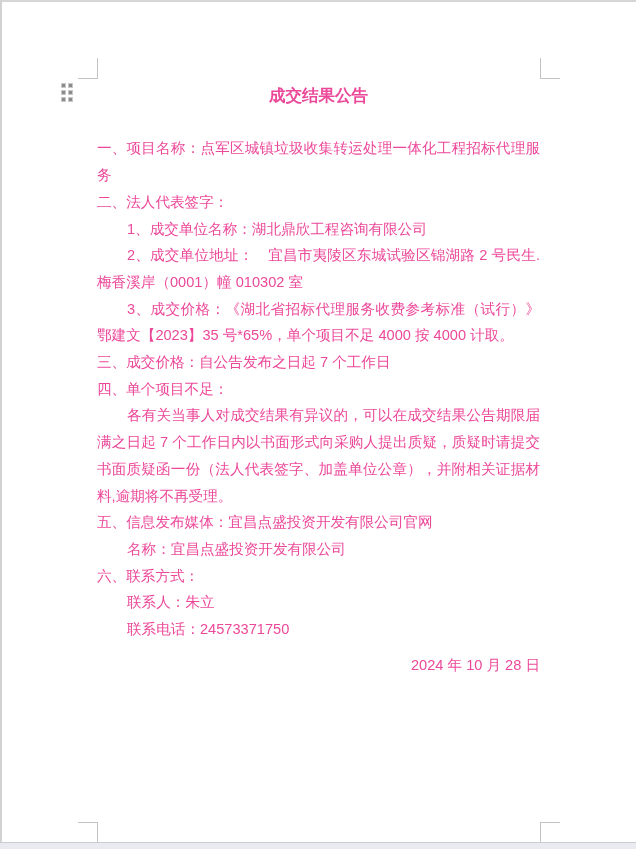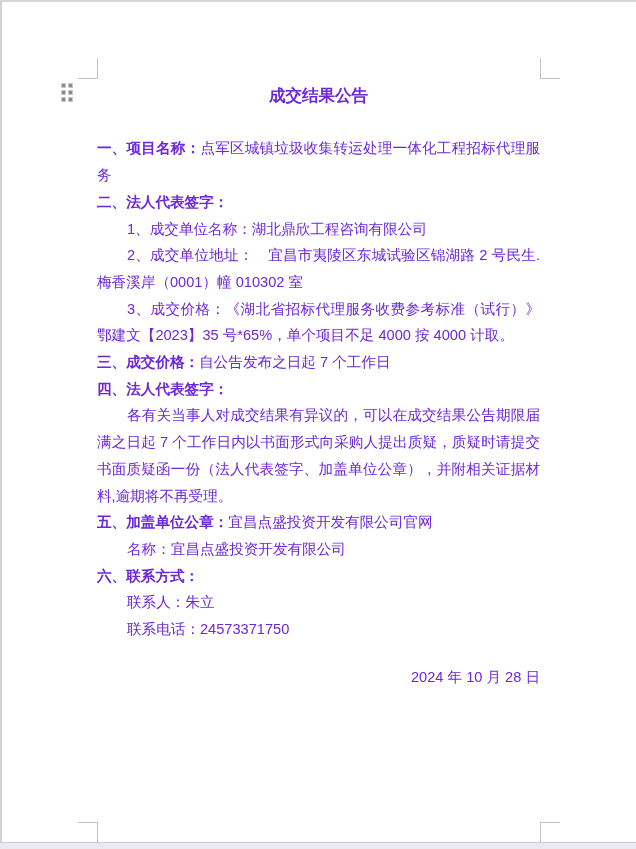--- a/index.html
+++ b/index.html
@@ -35,31 +35,31 @@
     column-gap:4px; row-gap:4px;
     cursor:move;
   }
   .drag-handle i {
     display:block; width:3px; height:3px;
     background:#8a8a8a; outline:1px solid #c9c9c9;
   }
   
   .content {
     position:absolute; left:95px; top:80px; width:443px;
-    color:#6d28d9; font-size:14.6px; line-height:26.7px;
+    color:#ec4899; font-size:14.6px; line-height:26.7px;
     text-align:justify;
   }
   .title {
     font-size:16.5px; font-weight:bold; text-align:center;
     margin:0 0 26.7px 0; line-height:26.7px;
   }
   .para { margin:0; }
-  .para .b { font-weight:bold; }
+  .para .b { font-weight:normal; }
   .para.indent { text-indent:30px; }
-  .para.date { text-align:right; text-align-last:right; margin-top:21px; }
+  .para.date { text-align:right; text-align-last:right; margin-top:9px; }
   
   .bottom-strip {
     position:absolute; left:-2px; bottom:0; width:636px; height:6px;
     background:#e9ebf1; border-top:1px solid #c9ccd3;
   }
 </style>
 </head>
 <body>
 
 <div class="page">
@@ -86,25 +86,25 @@
     <p class="para"><span class="b">二、法人代表签字：</span><span></span></p>
 
     <p class="para indent"><span>1、成交单位名称：湖北鼎欣工程咨询有限公司</span></p>
 
     <p class="para indent"><span>2、成交单位地址：　宜昌市夷陵区东城试验区锦湖路 2 号民生.梅香溪岸（0001）幢 010302 室</span></p>
 
     <p class="para indent"><span>3、成交价格：《湖北省招标代理服务收费参考标准（试行）》鄂建文【2023】35 号*65%，单个项目不足 4000 按 4000 计取。</span></p>
 
     <p class="para"><span class="b">三、成交价格：</span><span>自公告发布之日起 7 个工作日</span></p>
 
-    <p class="para"><span class="b">四、法人代表签字：</span><span></span></p>
+    <p class="para"><span class="b">四、单个项目不足：</span><span></span></p>
 
     <p class="para indent"><span>各有关当事人对成交结果有异议的，可以在成交结果公告期限届满之日起 7 个工作日内以书面形式向采购人提出质疑，质疑时请提交书面质疑函一份（法人代表签字、加盖单位公章），并附相关证据材料,逾期将不再受理。</span></p>
 
-    <p class="para"><span class="b">五、加盖单位公章：</span><span>宜昌点盛投资开发有限公司官网</span></p>
+    <p class="para"><span class="b">五、信息发布媒体：</span><span>宜昌点盛投资开发有限公司官网</span></p>
 
     <p class="para indent"><span>名称：宜昌点盛投资开发有限公司</span></p>
 
     <p class="para"><span class="b">六、联系方式：</span><span></span></p>
 
 
     <p class="para indent"><span>联系人：朱立</span></p>
 
     <p class="para indent"><span>联系电话：24573371750</span></p>
 

